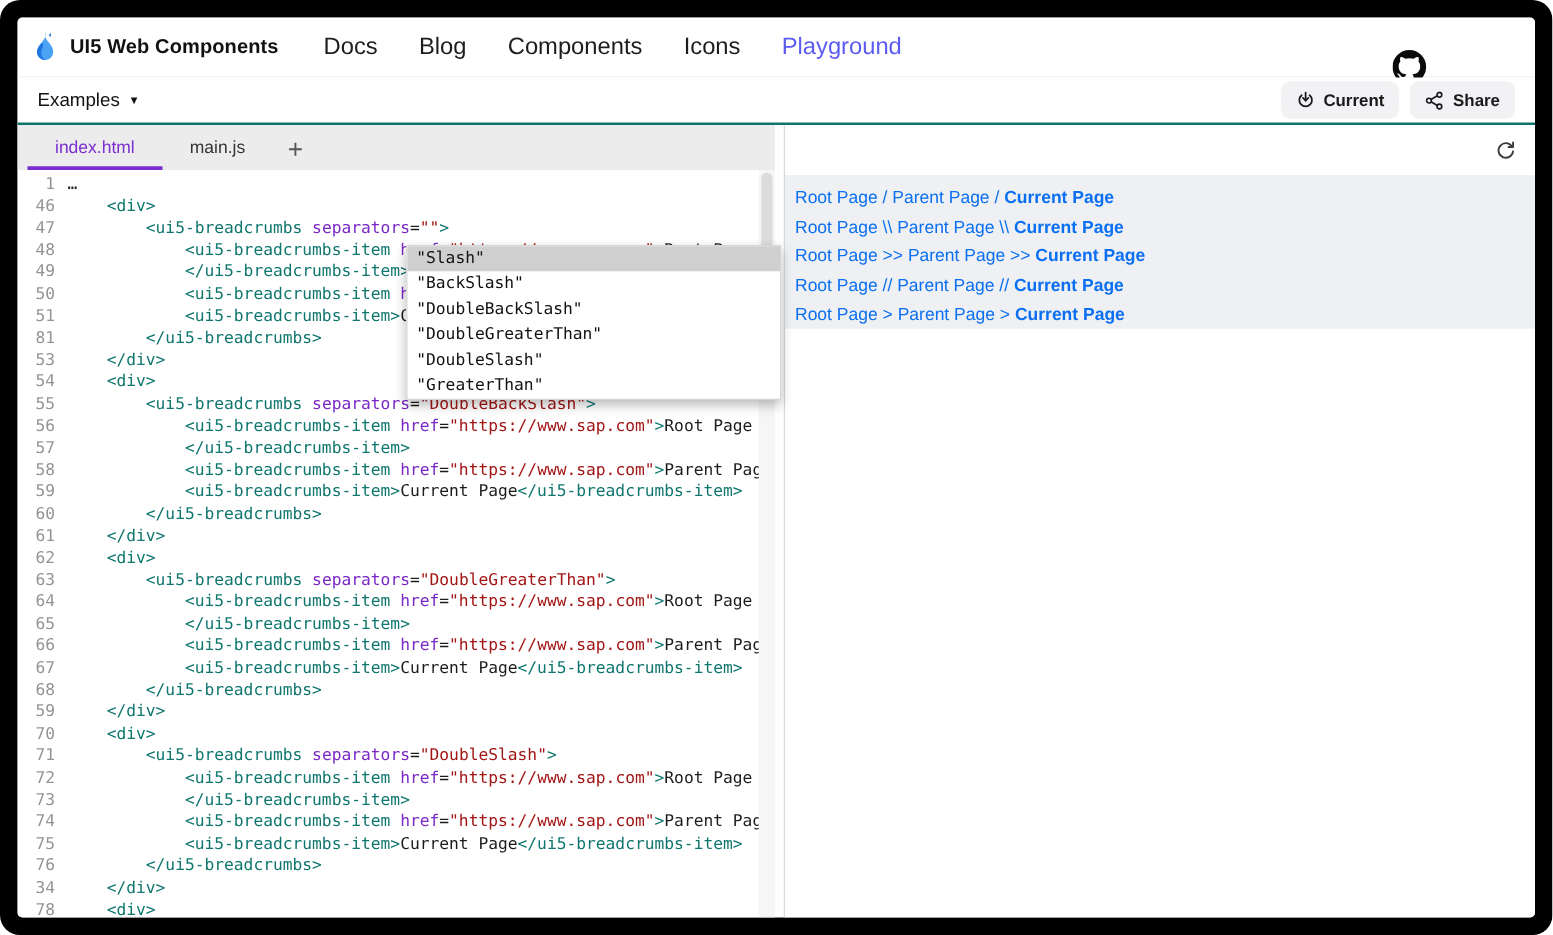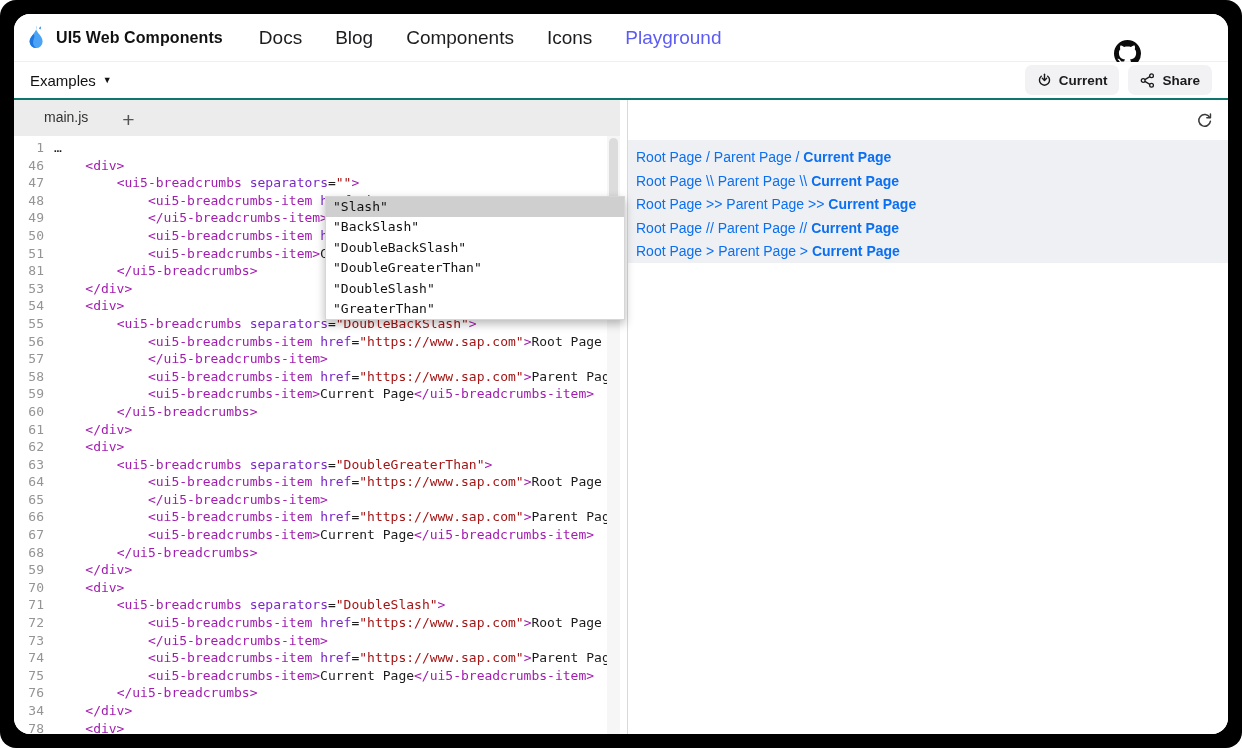--- a/index.html
+++ b/index.html
@@ -1,17 +1,17 @@
 <!DOCTYPE html>
 <html><head>
 <meta charset="utf-8">
 <style>
   html,body{margin:0;padding:0;background:#fff;}
   .frame{position:relative;width:1242px;height:748px;background:#000;border-radius:16px;overflow:hidden;font-family:"Liberation Sans",sans-serif;}
-  .app{position:absolute;left:14px;top:14px;width:1214px;height:720px;background:#fff;border-radius:16px;overflow:hidden;}
+  .app{position:absolute;left:14px;top:14px;width:1214px;height:720px;background:#fff;border-radius:4px;overflow:hidden;}
 
   
   .header{position:absolute;left:0;top:0;width:100%;height:48px;display:flex;align-items:center;padding:0 16px 0 11px;box-sizing:border-box;border-bottom:1px solid #efefef;background:#fff;}
   .brand{display:flex;align-items:center;gap:9px;cursor:pointer;}
   .brand-title{font-size:16px;font-weight:700;color:#111;letter-spacing:.1px;}
   .nav{display:flex;align-items:center;gap:33px;margin-left:36px;}
   .nav-item{font-size:19px;color:#1d1d1f;cursor:pointer;}
   .nav-item.active{color:#5c5cf2;}
   .hdr-right{margin-left:auto;display:flex;align-items:center;gap:26px;flex-direction:column;}
   .menu-label{font-size:15px;color:#111;display:flex;align-items:center;gap:6px;cursor:pointer;}
@@ -30,21 +30,21 @@
   .editor{position:absolute;left:0;top:86px;width:606px;height:634px;background:#fff;overflow:hidden;}
   .tabbar{position:absolute;left:0;top:0;width:100%;height:36px;background:#ececec;display:flex;align-items:flex-end;padding-left:8px;box-sizing:border-box;}
   .tab{height:36px;line-height:34px;padding:0 22px;font-size:14px;color:#333;cursor:pointer;box-sizing:border-box;}
   .tab.active{color:#7b2fd0;border-bottom:3px solid #7b2fd0;}
   .newtab{font-size:21px;color:#555;padding:0 12px;line-height:32px;cursor:pointer;}
   .code{position:absolute;left:0;top:36px;width:100%;height:598px;padding-top:3px;box-sizing:border-box;font-family:"DejaVu Sans Mono",monospace;font-size:13px;line-height:17.6px;overflow:hidden;}
   .crow{display:flex;height:17.6px;white-space:pre;}
   .ln{width:30px;flex:none;text-align:right;color:#949494;}
   .lt{padding-left:10px;white-space:pre;}
   .tk-p{color:#1c1c1c;}
-  .tk-g{color:#a21caf;}
+  .tk-g{color:#0f766e;}
   .tk-a{color:#7a28c7;}
   .tk-s{color:#a31515;}
   .vscroll{position:absolute;right:0;top:36px;width:13px;height:598px;background:#f6f6f6;}
   .vthumb{position:absolute;left:2px;top:2px;width:9px;height:150px;background:#dcdcdc;border-radius:5px;}
 
   
   .dropdown{position:absolute;left:311px;top:182px;width:298px;background:#fff;border:1px solid #d6d6d6;box-shadow:0 4px 9px rgba(0,0,0,.28);font-family:"DejaVu Sans Mono",monospace;font-size:13px;z-index:5;}
   .opt{height:20.4px;line-height:20.4px;padding:0 7px;color:#111;white-space:pre;cursor:pointer;}
   .opt.selected{background:#cfcfcf;}
 
@@ -124,20 +124,21 @@
             <line x1="5.2" y1="7.1" x2="10.5" y2="3.9" stroke="#1b1b1d" stroke-width="1.4"></line>
             <line x1="5.2" y1="8.9" x2="10.5" y2="12.1" stroke="#1b1b1d" stroke-width="1.4"></line>
           </svg>
           <span>Share</span>
         </button>
       </div>
     </div>
 
     <div class="editor">
       <div class="tabbar">
+        <span class="tab active">index.html</span>
         <span class="tab">main.js</span>
         <span class="newtab">+</span>
       </div>
       <div class="code" id="code-area">
           <div class="crow"><span class="ln">1</span><span class="lt"><span class="tk-p">…</span></span></div>
           <div class="crow"><span class="ln">46</span><span class="lt"><span class="tk-p">    </span><span class="tk-g">&lt;div&gt;</span></span></div>
           <div class="crow"><span class="ln">47</span><span class="lt"><span class="tk-p">        </span><span class="tk-g">&lt;ui5-breadcrumbs</span><span class="tk-p"> </span><span class="tk-a">separators</span><span class="tk-p">=</span><span class="tk-s">""</span><span class="tk-g">&gt;</span></span></div>
           <div class="crow"><span class="ln">48</span><span class="lt"><span class="tk-p">            </span><span class="tk-g">&lt;ui5-breadcrumbs-item</span><span class="tk-p"> </span><span class="tk-a">href</span><span class="tk-p">=</span><span class="tk-s">"https://www.sap.com"</span><span class="tk-g">&gt;</span><span class="tk-p">Root Page</span></span></div>
           <div class="crow"><span class="ln">49</span><span class="lt"><span class="tk-p">            </span><span class="tk-g">&lt;/ui5-breadcrumbs-item&gt;</span></span></div>
           <div class="crow"><span class="ln">50</span><span class="lt"><span class="tk-p">            </span><span class="tk-g">&lt;ui5-breadcrumbs-item</span><span class="tk-p"> </span><span class="tk-a">href</span><span class="tk-p">=</span><span class="tk-s">"https://www.sap.com"</span><span class="tk-g">&gt;</span><span class="tk-p">Parent Page</span><span class="tk-g">&lt;/ui5-breadcrumbs-item&gt;</span></span></div>

